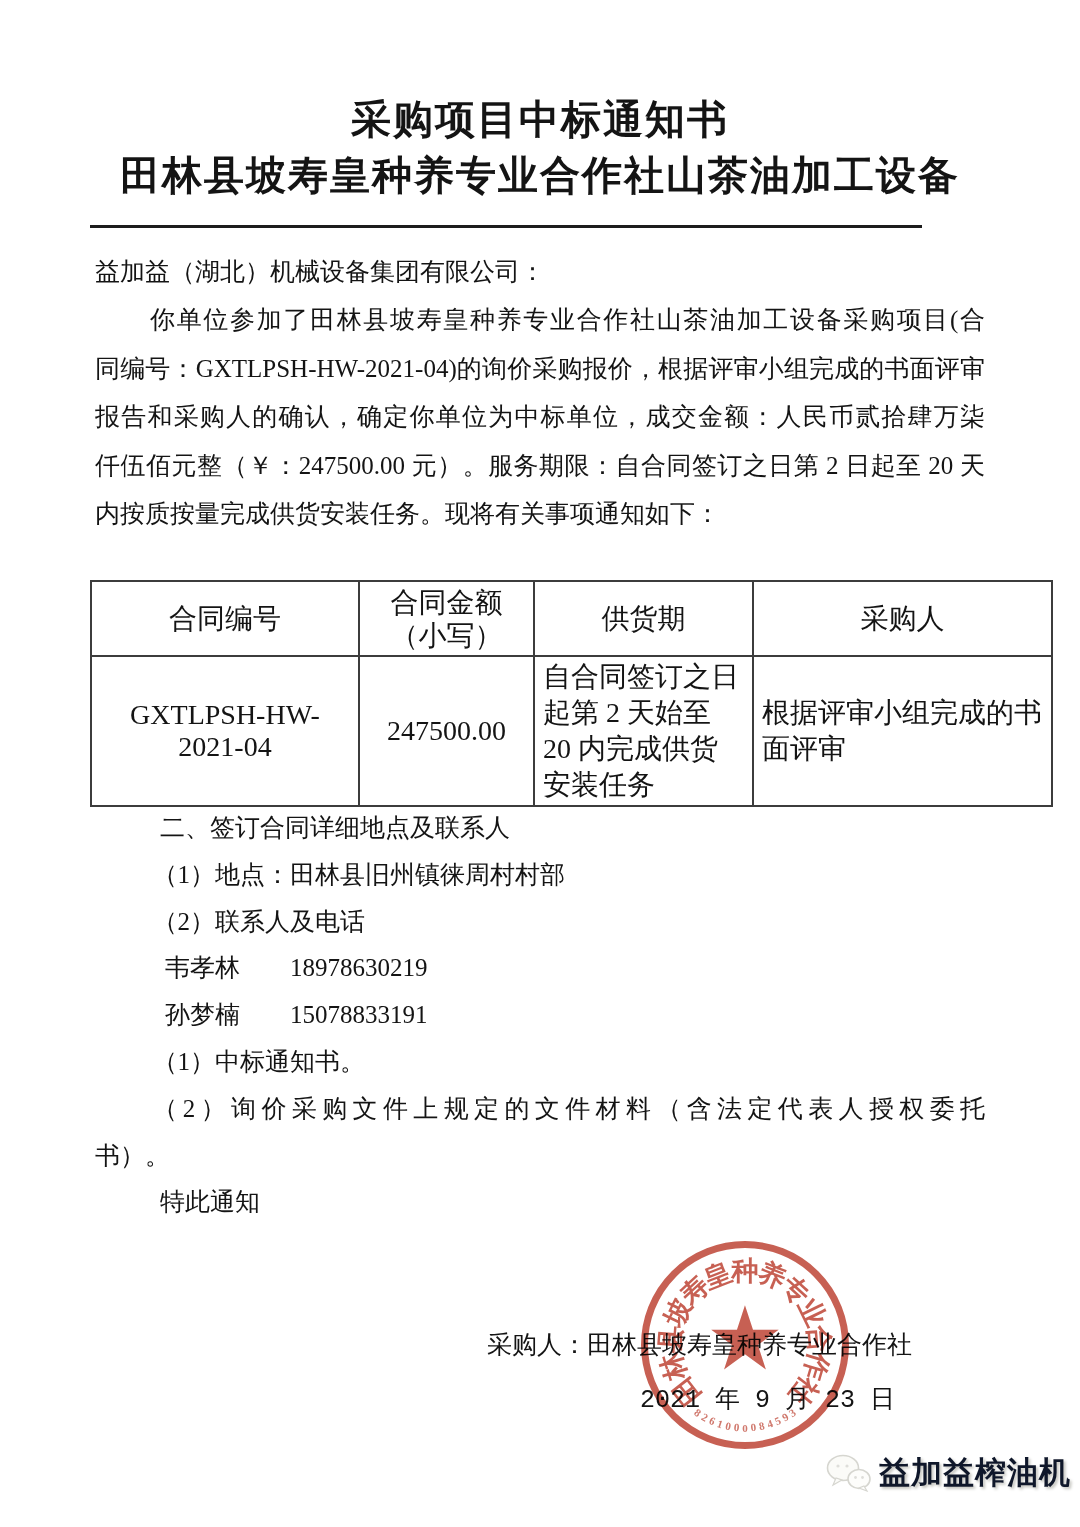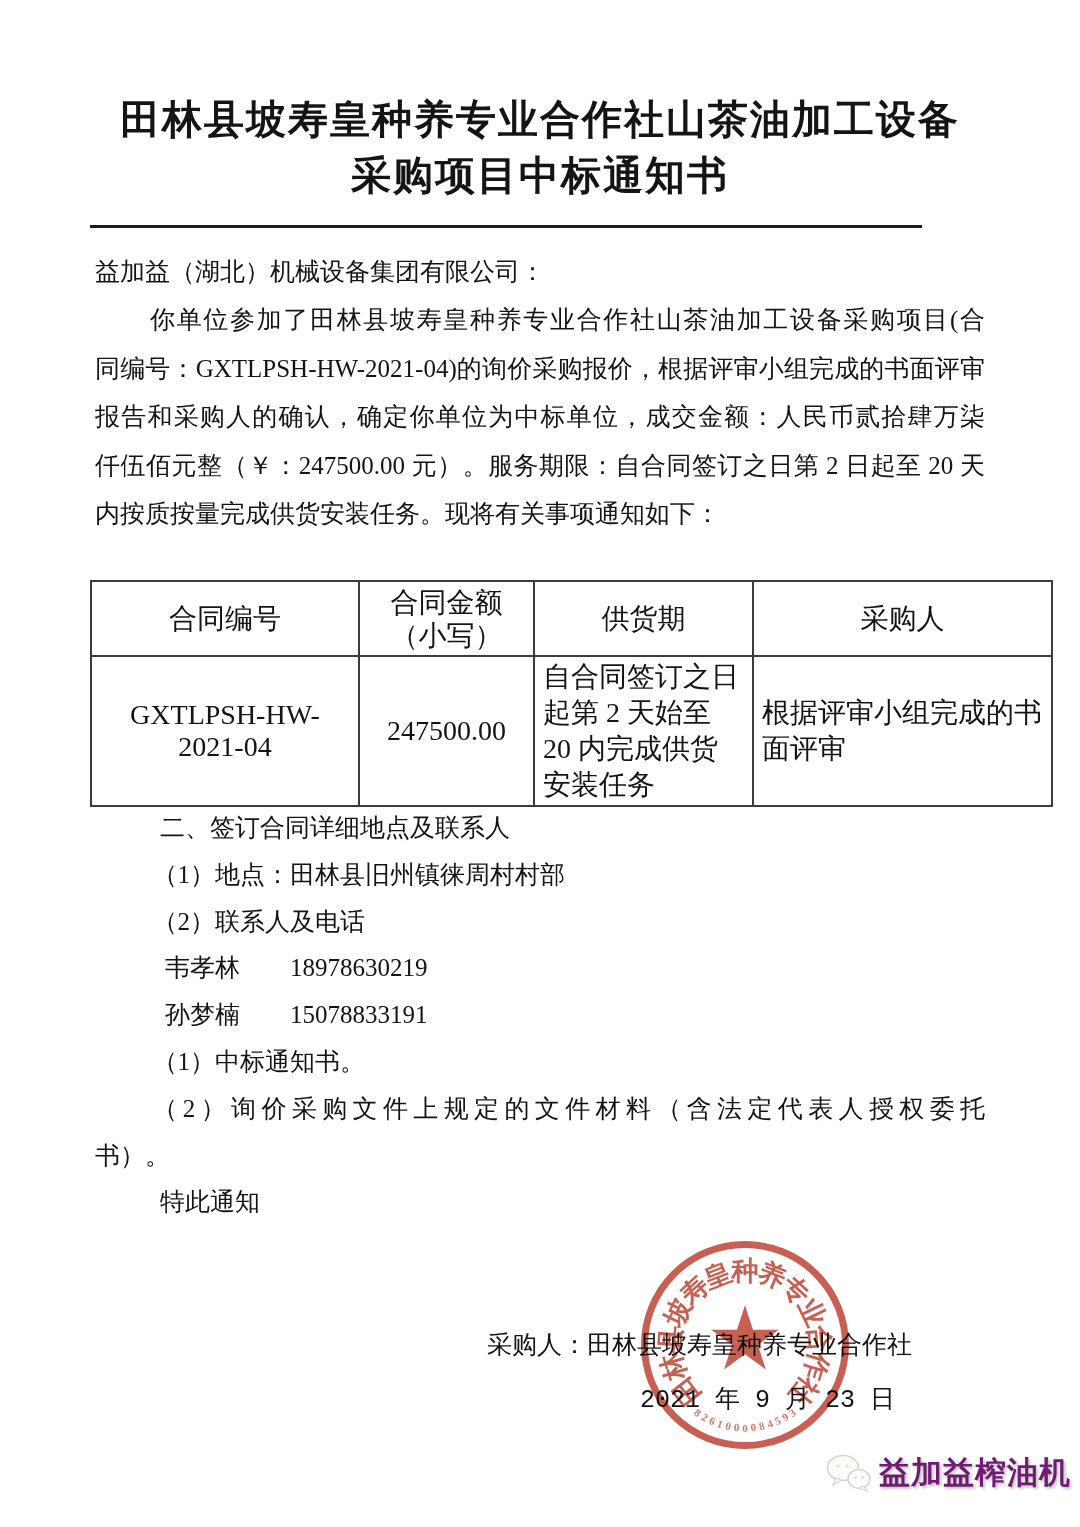--- a/index.html
+++ b/index.html
@@ -41,32 +41,32 @@
     border-radius:50%;border:7px solid currentColor;box-sizing:border-box;
     mix-blend-mode:multiply;opacity:.88;pointer-events:none;}
   .stamp-star{position:absolute;left:50%;top:50%;transform:translate(-50%,-56%);
     font-size:88px;line-height:88px;}
   .stamp-char{position:absolute;left:50%;top:50%;font-size:27px;font-weight:bold;
     line-height:27px;}
   .stamp-digit{position:absolute;left:50%;top:50%;font-size:11px;font-weight:bold;
     line-height:11px;opacity:.85;}
   
   .watermark{position:absolute;left:826px;top:1452px;display:flex;align-items:center;gap:7px;}
-  .wm-label{font-size:31px;font-weight:bold;letter-spacing:1px;color:#701a75;
+  .wm-label{font-size:31px;font-weight:bold;letter-spacing:1px;color:#0f172a;
     text-shadow:2px 2px 3px #c3c3bd,-1px -1px 1px #ffffff;
     font-family:"Liberation Sans","DejaVu Sans",sans-serif;}
 </style>
 </head>
 <body>
 
 <div class="page">
 
   <div class="title-block">
+    <div>采购项目中标通知书</div>
     <div>田林县坡寿皇种养专业合作社山茶油加工设备</div>
-    <div>采购项目中标通知书</div>
   </div>
   <div class="title-rule"></div>
 
   <div class="recipient">益加益（湖北）机械设备集团有限公司：</div>
 
   <div class="para1">
     <div class="ln fill ind2">你单位参加了田林县坡寿皇种养专业合作社山茶油加工设备采购项目(合</div>
     <div class="ln fill">同编号：GXTLPSH-HW-2021-04)的询价采购报价，根据评审小组完成的书面评审</div>
     <div class="ln fill">报告和采购人的确认，确定你单位为中标单位，成交金额：人民币贰拾肆万柒</div>
     <div class="ln fill">仟伍佰元整（￥：247500.00 元）。服务期限：自合同签订之日第 2 日起至 20 天</div>

